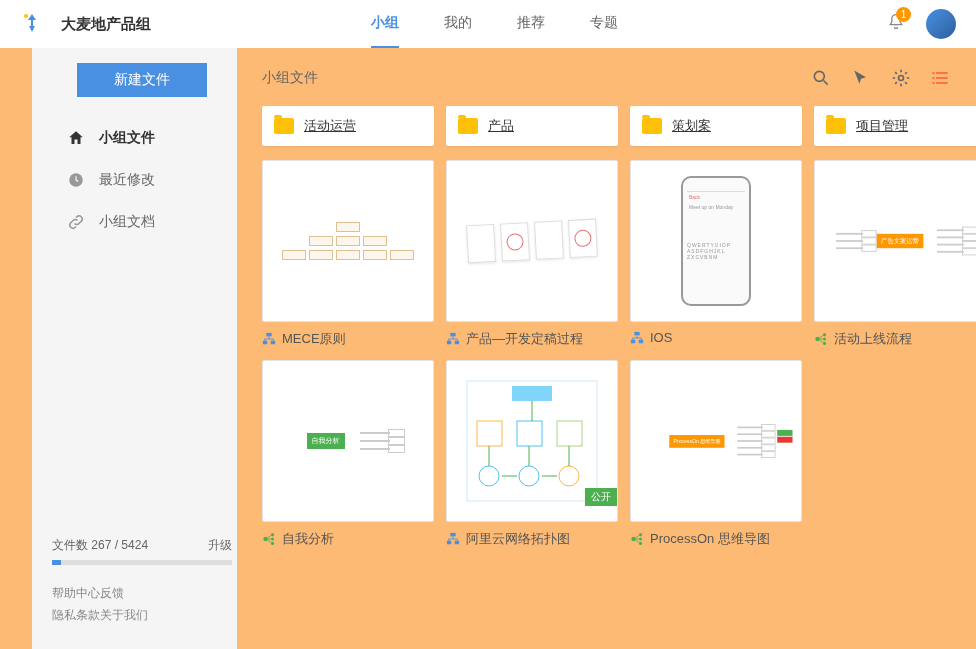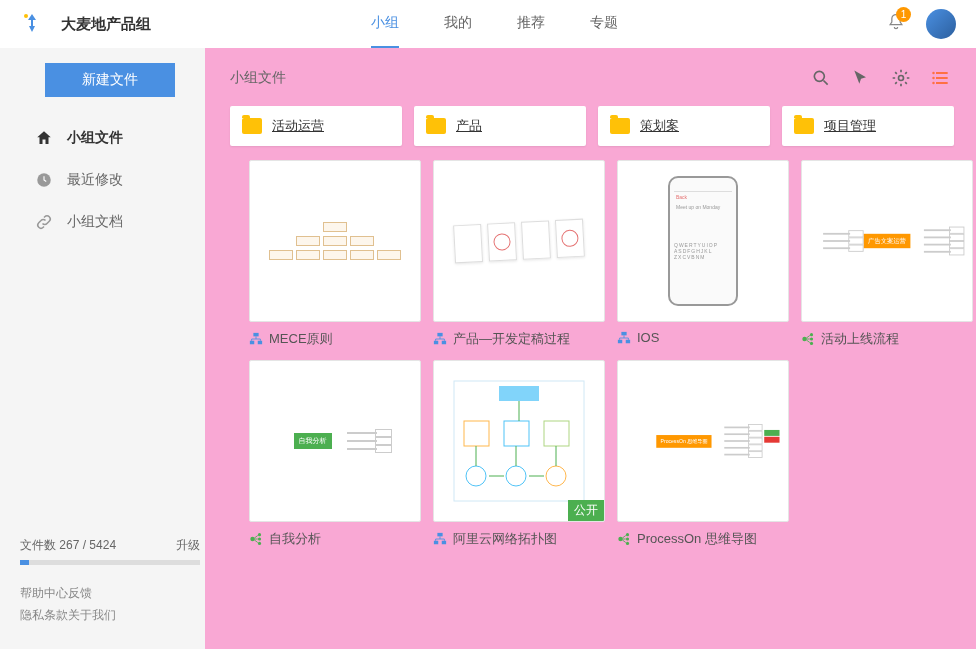--- a/index.html
+++ b/index.html
@@ -5,28 +5,28 @@
 * { margin: 0; padding: 0; box-sizing: border-box; font-family: "Microsoft YaHei", Arial, sans-serif; }
 body { background: #fff; width: 976px; height: 649px; overflow: hidden; }
 
 
 .header { height: 48px; display: flex; align-items: center; padding: 0 20px; background: #fff; }
 .logo { display: flex; align-items: center; gap: 17px; }
 .logo-icon { width: 24px; height: 24px; }
 .logo-text { font-size: 15px; font-weight: bold; color: #333; }
 .nav-tabs { display: flex; margin-left: 220px; gap: 45px; }
 .nav-tab { font-size: 14px; color: #666; cursor: pointer; padding: 14px 0; }
-.nav-tab.active { color: #4a90e2; border-bottom: 2px solid #4a90e2; }
+.nav-tab.active { color: #4a90e2; border-bottom: 2px solid #4a90e2; font-weight: bold; }
 .header-right { margin-left: auto; display: flex; align-items: center; gap: 20px; }
 .bell-wrap { position: relative; }
 .badge { position: absolute; top: -5px; right: -5px; background: #ff9800; color: #fff; border-radius: 50%; width: 15px; height: 15px; font-size: 10px; display: flex; align-items: center; justify-content: center; }
 .avatar { width: 30px; height: 30px; border-radius: 50%; background: linear-gradient(135deg, #4a90e2, #2c5f9e); }
 
 
-.main { display: flex; height: calc(100% - 48px); background: #f9a8d4; }
+.main { display: flex; height: calc(100% - 48px); background: #fdba74; padding-left: 32px; }
 
 
 .sidebar { width: 205px; background: #f5f5f5; padding: 15px 0 0 15px; display: flex; flex-direction: column; }
 .new-btn { background: #4a90e2; color: #fff; border: none; width: 130px; height: 34px; font-size: 14px; cursor: pointer; margin: 0 auto 20px; display: block; }
 .side-item { display: flex; align-items: center; gap: 14px; padding: 12px 20px; font-size: 14px; color: #666; cursor: pointer; }
 .side-item.active { color: #333; font-weight: bold; }
 .side-icon { width: 18px; height: 18px; display: flex; align-items: center; justify-content: center; }
 .sidebar-footer { margin-top: auto; padding: 10px 5px 20px; font-size: 12px; color: #666; }
 .storage-row { display: flex; justify-content: space-between; margin-bottom: 6px; text-align: right; }
 .storage-bar { height: 5px; background: #ddd; margin-bottom: 20px; position: relative; }
@@ -40,26 +40,26 @@
 .breadcrumb { font-size: 14px; color: #666; }
 .toolbar { margin-left: auto; display: flex; gap: 20px; }
 .tool-icon { width: 20px; height: 20px; cursor: pointer; color: #666; }
 
 .grid { display: grid; grid-template-columns: repeat(4, 172px); gap: 12px; }
 .folder { background: #fff; height: 40px; display: flex; align-items: center; padding: 0 12px; gap: 10px; border-radius: 2px; box-shadow: 0 1px 2px rgba(0,0,0,0.08); cursor: pointer; }
 .folder-icon { width: 20px; height: 16px; background: #ffc107; border-radius: 2px; position: relative; }
 .folder-icon::before { content: ''; position: absolute; top: -3px; left: 0; width: 8px; height: 3px; background: #ffc107; border-radius: 2px 2px 0 0; }
 .folder-name { font-size: 13px; color: #333; text-decoration: underline; }
 
-.file-card { width: 175px; margin-left: 19px; }
+.file-card { width: 175px; }
 .thumb { width: 172px; height: 162px; background: #fff; border: 1px solid #e5e5e5; border-radius: 2px; display: flex; align-items: center; justify-content: center; font-size: 10px; color: #ccc; position: relative; overflow: hidden; }
 .file-meta { display: flex; align-items: center; gap: 6px; margin-top: 8px; }
 .file-type-icon { width: 14px; height: 14px; flex-shrink: 0; }
 .file-name { font-size: 13px; color: #555; white-space: nowrap; overflow: hidden; text-overflow: ellipsis; }
-.pub-badge { position: absolute; bottom: 0; right: 0; background: #4caf50; color: #fff; font-size: 12px; padding: 2px 6px; }
+.pub-badge { position: absolute; bottom: 15px; right: 0; background: #4caf50; color: #fff; font-size: 10px; padding: 2px 6px; }
 
 
 .th-org { display: flex; flex-direction: column; align-items: center; gap: 4px; }
 .th-box { border: 1px solid #e0c090; background: #fdf6ec; width: 24px; height: 10px; }
 .th-row { display: flex; gap: 3px; }
 .th-pages { display: flex; gap: 6px; transform: rotate(-3deg); }
 .th-page { width: 28px; height: 38px; background: #fff; border: 1px solid #ddd; box-shadow: 0 1px 3px rgba(0,0,0,0.1); }
 .th-phone { width: 70px; height: 130px; border: 2px solid #999; border-radius: 10px; background: #fafafa; padding: 4px; }
 .th-mind { display: flex; align-items: center; gap: 15px; }
 .th-mind-root { background: #4caf50; color: #fff; font-size: 7px; padding: 3px 5px; }

